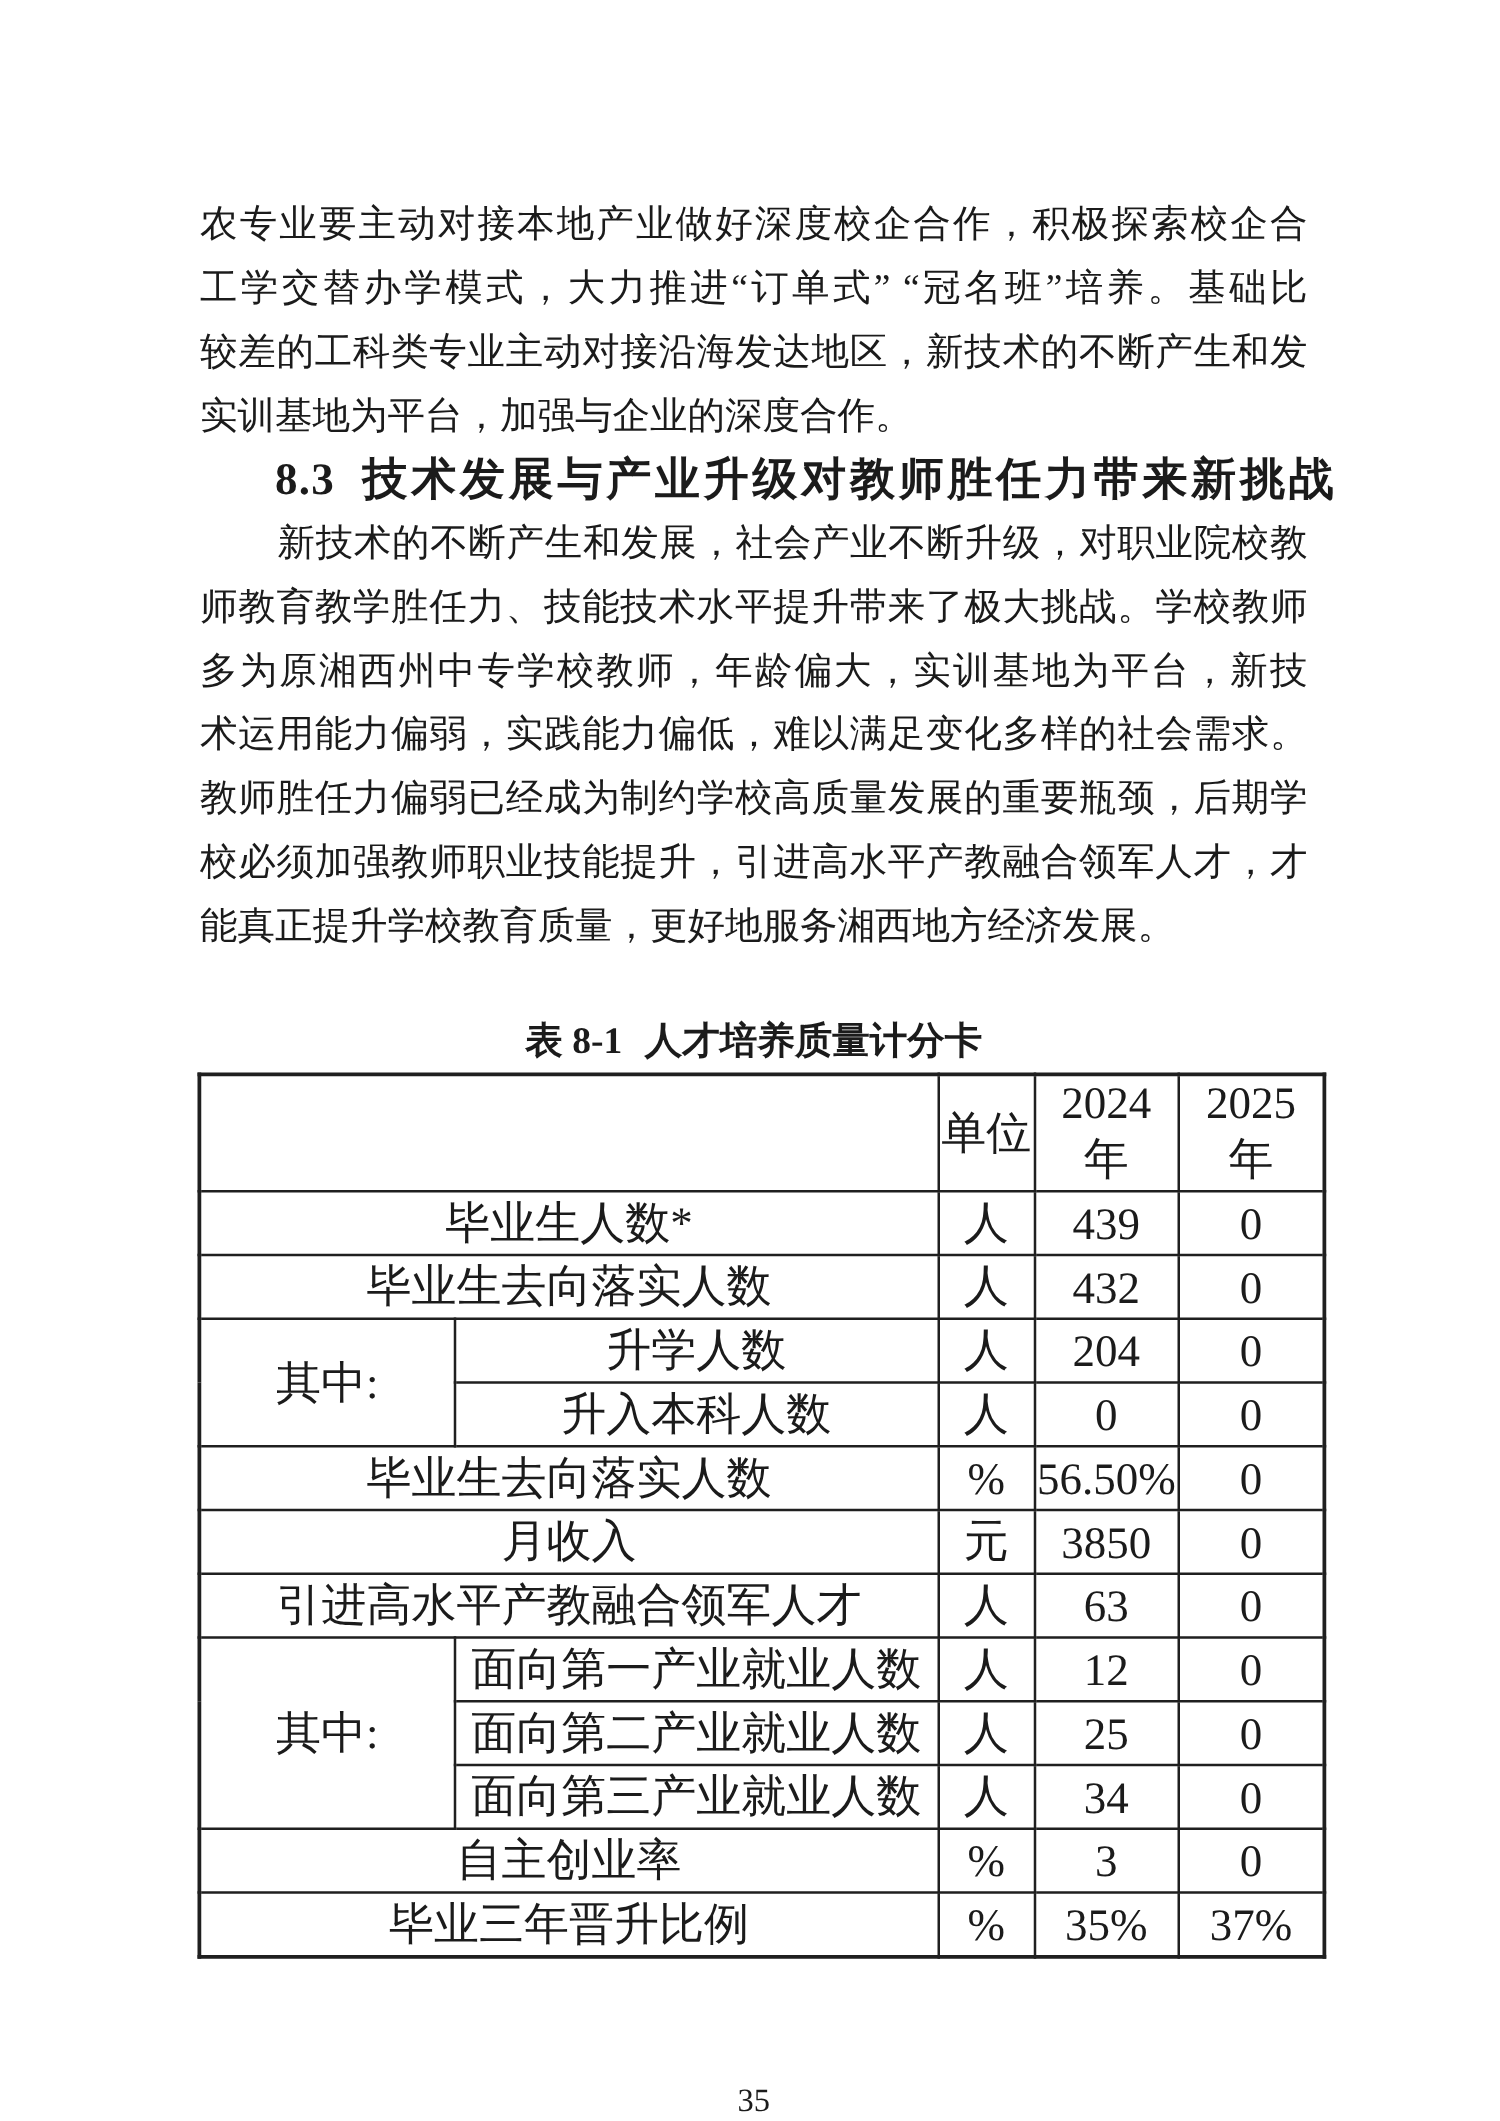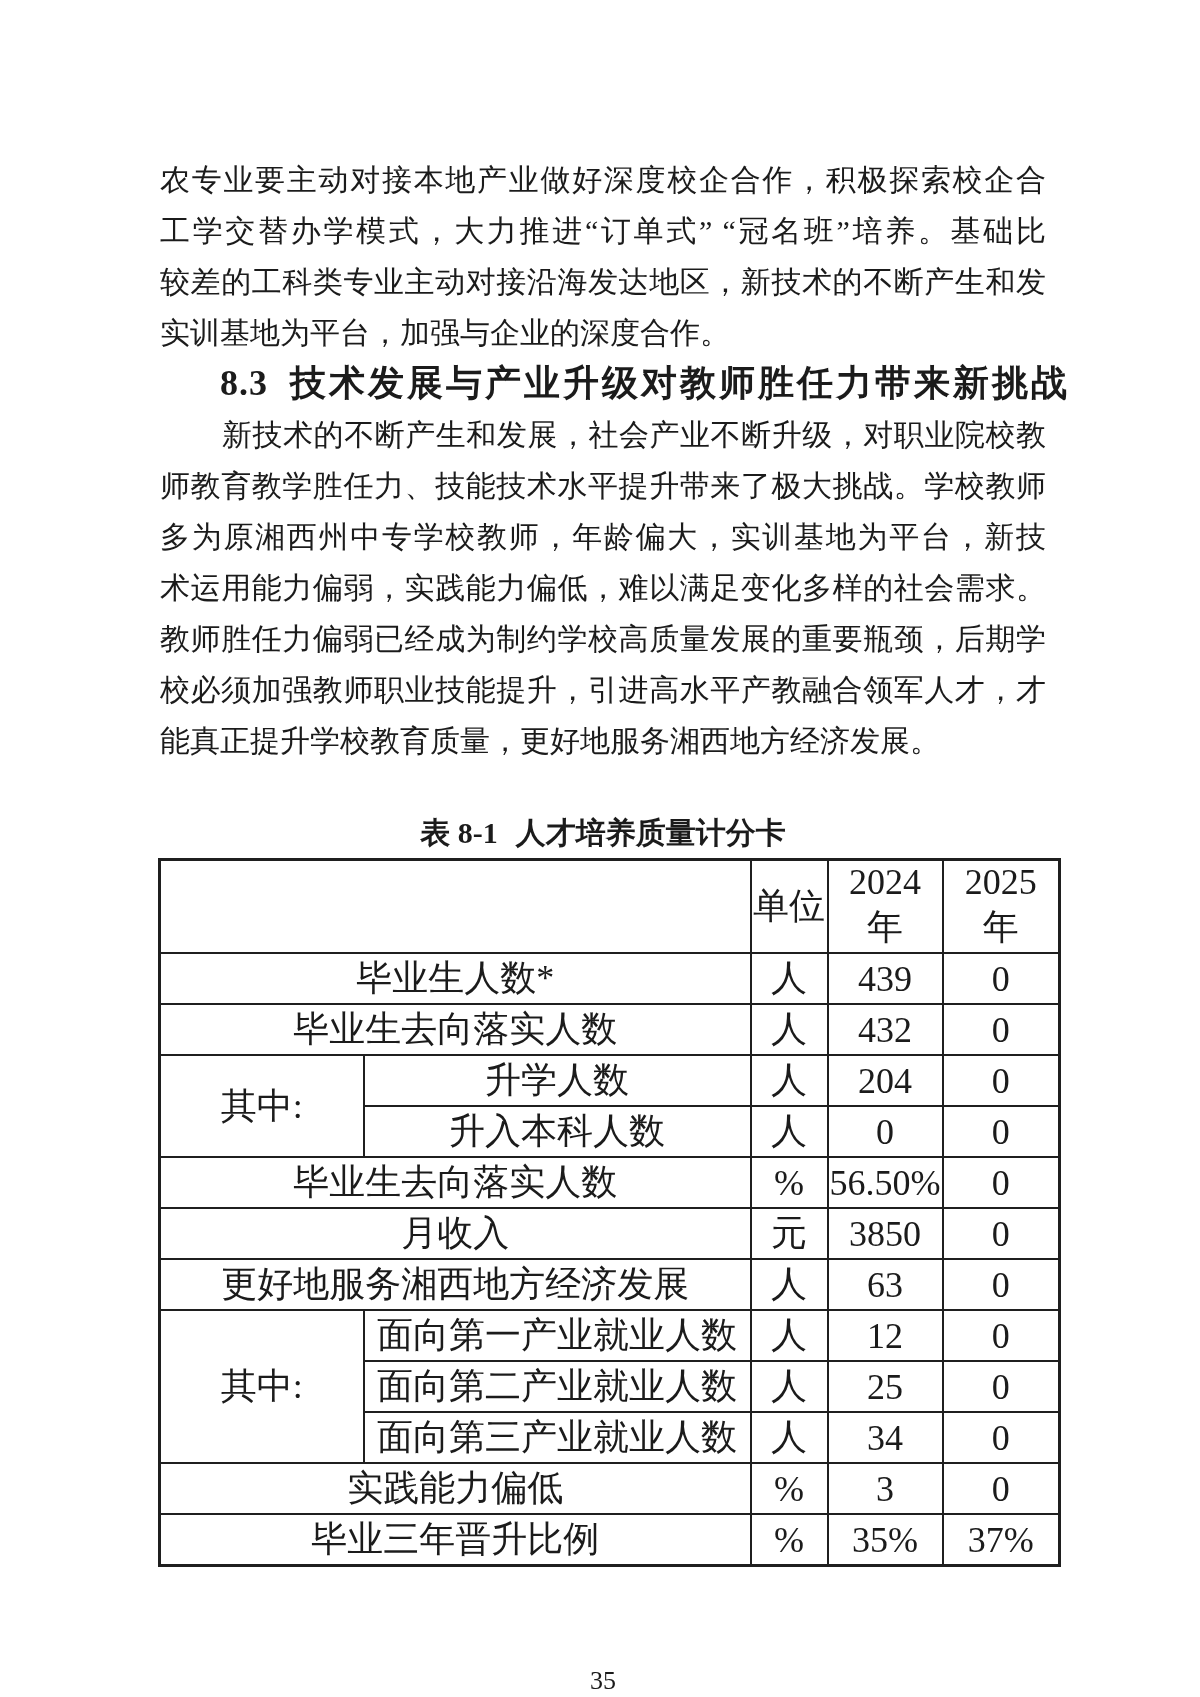--- a/index.html
+++ b/index.html
@@ -158,21 +158,21 @@
         <td>56.50%</td>
         <td>0</td>
       </tr>
       <tr>
         <td colspan="2">月收入</td>
         <td>元</td>
         <td>3850</td>
         <td>0</td>
       </tr>
       <tr>
-        <td colspan="2">更好地服务湘西地方经济发展</td>
+        <td colspan="2">引进高水平产教融合领军人才</td>
         <td>人</td>
         <td>63</td>
         <td>0</td>
       </tr>
       <tr>
         <td rowspan="3">其中:</td>
         <td>面向第一产业就业人数</td>
         <td>人</td>
         <td>12</td>
         <td>0</td>
@@ -183,21 +183,21 @@
         <td>25</td>
         <td>0</td>
       </tr>
       <tr>
         <td>面向第三产业就业人数</td>
         <td>人</td>
         <td>34</td>
         <td>0</td>
       </tr>
       <tr>
-        <td colspan="2">实践能力偏低</td>
+        <td colspan="2">自主创业率</td>
         <td>%</td>
         <td>3</td>
         <td>0</td>
       </tr>
       <tr>
         <td colspan="2">毕业三年晋升比例</td>
         <td>%</td>
         <td>35%</td>
         <td>37%</td>
       </tr>

